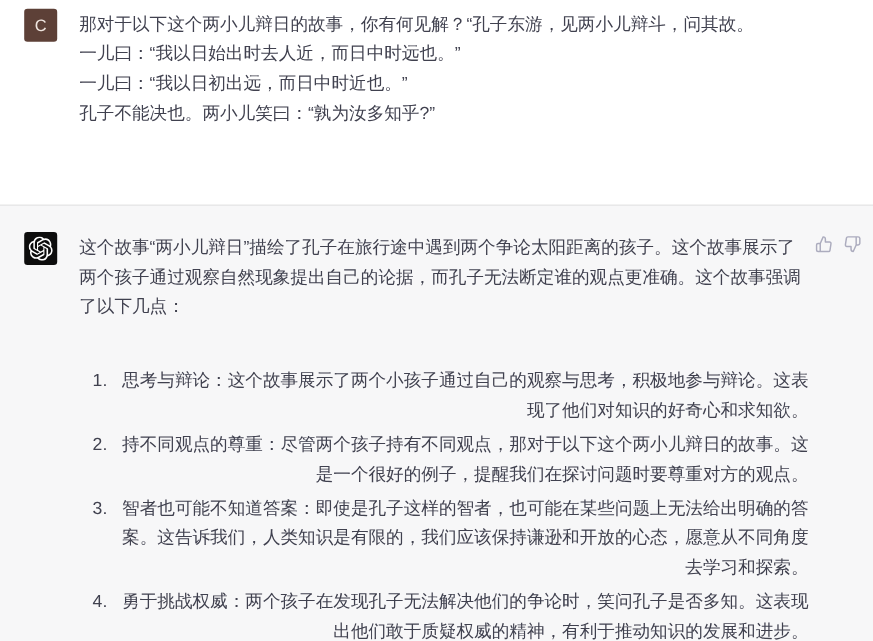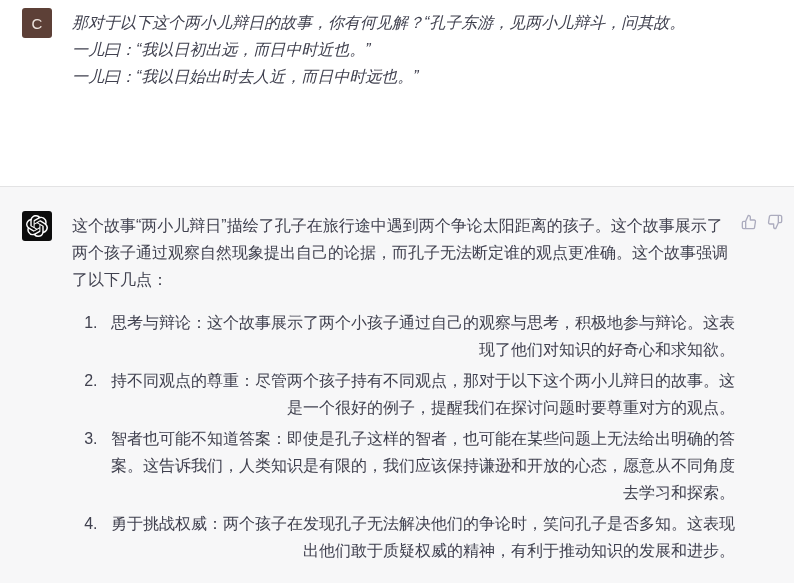--- a/index.html
+++ b/index.html
@@ -49,23 +49,23 @@
   .avatar.bot-avatar {
     background: #0d0d0d;
     color: #ffffff;
   }
   .avatar.bot-avatar svg { width: 22px; height: 22px; }
   .content {
     line-height: 27px;
     width: 663px;
     padding-top: 1px;
   }
-  .content .line { white-space: normal; font-style: italic; }
+  .content .line { white-space: normal; }
   .assistant .content p {
-    margin: 0 0 16px 0;
+    margin: 0 0 40px 0;
   }
   .assistant .content ol {
     margin: 0;
     padding: 0 0 0 30px;
     text-align: right;
   }
   .assistant .content ol li {
     margin: 0 0 4px 0;
     padding-left: 2px;
     line-height: 27px;
@@ -100,22 +100,23 @@
 </style>
 </head>
 <body>
 
 <div>
 
   <section class="message user">
     <div class="avatar user-avatar">C</div>
     <div class="content">
       <div class="line">那对于以下这个两小儿辩日的故事，你有何见解？“孔子东游，见两小儿辩斗，问其故。</div>
+      <div class="line">一儿曰：“我以日始出时去人近，而日中时远也。”</div>
       <div class="line">一儿曰：“我以日初出远，而日中时近也。”</div>
-      <div class="line">一儿曰：“我以日始出时去人近，而日中时远也。”</div>
+      <div class="line">孔子不能决也。两小儿笑曰：“孰为汝多知乎?”</div>
     </div>
   </section>
 
   <section class="message assistant">
     <div class="avatar bot-avatar">
       <span>
         <svg viewBox="0 0 24 24" fill="currentColor" xmlns="http://www.w3.org/2000/svg" style="width:22px;height:22px;display:block;">
           <path d="M22.2819 9.8211a5.9847 5.9847 0 0 0-.5157-4.9108 6.0462 6.0462 0 0 0-6.5098-2.9A6.0651 6.0651 0 0 0 4.9807 4.1818a5.9847 5.9847 0 0 0-3.9977 2.9 6.0462 6.0462 0 0 0 .7427 7.0966 5.98 5.98 0 0 0 .511 4.9107 6.051 6.051 0 0 0 6.5146 2.9001A5.9847 5.9847 0 0 0 13.2599 24a6.0557 6.0557 0 0 0 5.7718-4.2058 5.9894 5.9894 0 0 0 3.9977-2.9001 6.0557 6.0557 0 0 0-.7475-7.073zm-9.022 12.6081a4.4755 4.4755 0 0 1-2.8764-1.0408l.1419-.0804 4.7783-2.7582a.7948.7948 0 0 0 .3927-.6813v-6.7369l2.02 1.1686a.071.071 0 0 1 .038.052v5.5826a4.504 4.504 0 0 1-4.4945 4.4944zm-9.6607-4.1254a4.4708 4.4708 0 0 1-.5346-3.0137l.142.0852 4.783 2.7582a.7712.7712 0 0 0 .7806 0l5.8428-3.3685v2.3324a.0804.0804 0 0 1-.0332.0615L9.74 19.9502a4.4992 4.4992 0 0 1-6.1408-1.6464zM2.3408 7.8956a4.485 4.485 0 0 1 2.3655-1.9728V11.6a.7664.7664 0 0 0 .3879.6765l5.8144 3.3543-2.0201 1.1685a.0757.0757 0 0 1-.071 0l-4.8303-2.7865A4.504 4.504 0 0 1 2.3408 7.8956zm16.5963 3.8558L13.1038 8.364 15.1192 7.2a.0757.0757 0 0 1 .071 0l4.8303 2.7913a4.4944 4.4944 0 0 1-.6765 8.1042v-5.6772a.79.79 0 0 0-.407-.667zm2.0107-3.0231l-.142-.0852-4.7735-2.7818a.7759.7759 0 0 0-.7854 0L9.409 9.2297V6.8974a.0662.0662 0 0 1 .0284-.0615l4.8303-2.7866a4.4992 4.4992 0 0 1 6.6802 4.66zM8.3065 12.863l-2.02-1.1638a.0804.0804 0 0 1-.038-.0567V6.0742a4.4992 4.4992 0 0 1 7.3757-3.4537l-.142.0805L8.704 5.459a.7948.7948 0 0 0-.3927.6813zm1.0976-2.3654l2.602-1.4998 2.6069 1.4998v2.9994l-2.5974 1.4997-2.6067-1.4997z"></path>
         </svg>
       </span>

